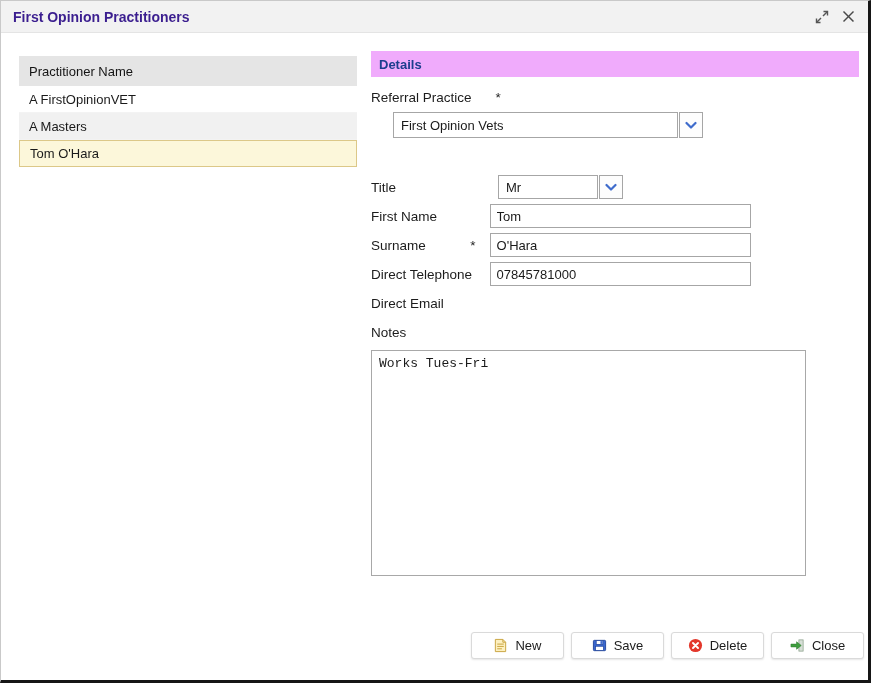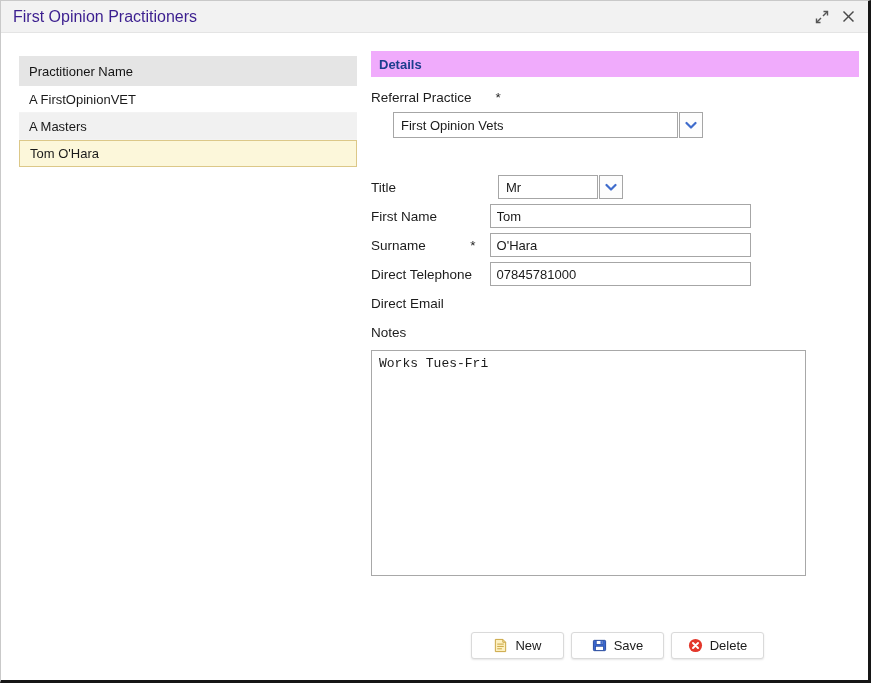--- a/index.html
+++ b/index.html
@@ -20,21 +20,21 @@
   }
   
   .titlebar {
     position: absolute; top: 0; left: 0; right: 0; height: 32px;
     background: #f2f2f2;
     border-bottom: 1px solid #e4e4e4;
     display: flex; align-items: center;
     padding: 0 12px;
   }
   .titlebar .title {
-    color: #3b1e8f; font-weight: normal; font-size: 16px;
+    color: #3b1e8f; font-weight: bold; font-size: 14px;
   }
   .titlebar-icons {
     margin-left: auto; display: flex; align-items: center; gap: 12px;
   }
   .tb-icon { width: 15px; height: 15px; display: inline-flex; align-items: center; justify-content: center; cursor: pointer; }
   
   .list-panel {
     position: absolute; left: 18px; top: 55px; width: 338px;
     font-size: 13px; color: #1a1a1a;
   }
@@ -241,16 +241,23 @@
     </button>
 
     <button class="btn">
       <svg width="15" height="15" viewBox="0 0 16 16">
         <circle cx="8" cy="8" r="7" fill="#e3372b"></circle>
         <path d="M5.3 5.3l5.4 5.4M10.7 5.3l-5.4 5.4" stroke="#ffffff" stroke-width="2" stroke-linecap="round"></path>
       </svg>
       <span>Delete</span>
     </button>
 
+    <button class="btn">
+      <svg width="15" height="15" viewBox="0 0 16 16">
+        <rect x="9.5" y="2" width="4.5" height="12" fill="#d7dfd7" stroke="#8aa08a" stroke-width="0.8"></rect>
+        <path d="M1 6.5h6V4l5 4-5 4V9.5H1z" fill="#3f9e3f" stroke="#2c7a2c" stroke-width="0.6"></path>
+      </svg>
+      <span>Close</span>
+    </button>
 
   </div>
 
 </div>
 
 </body></html>

